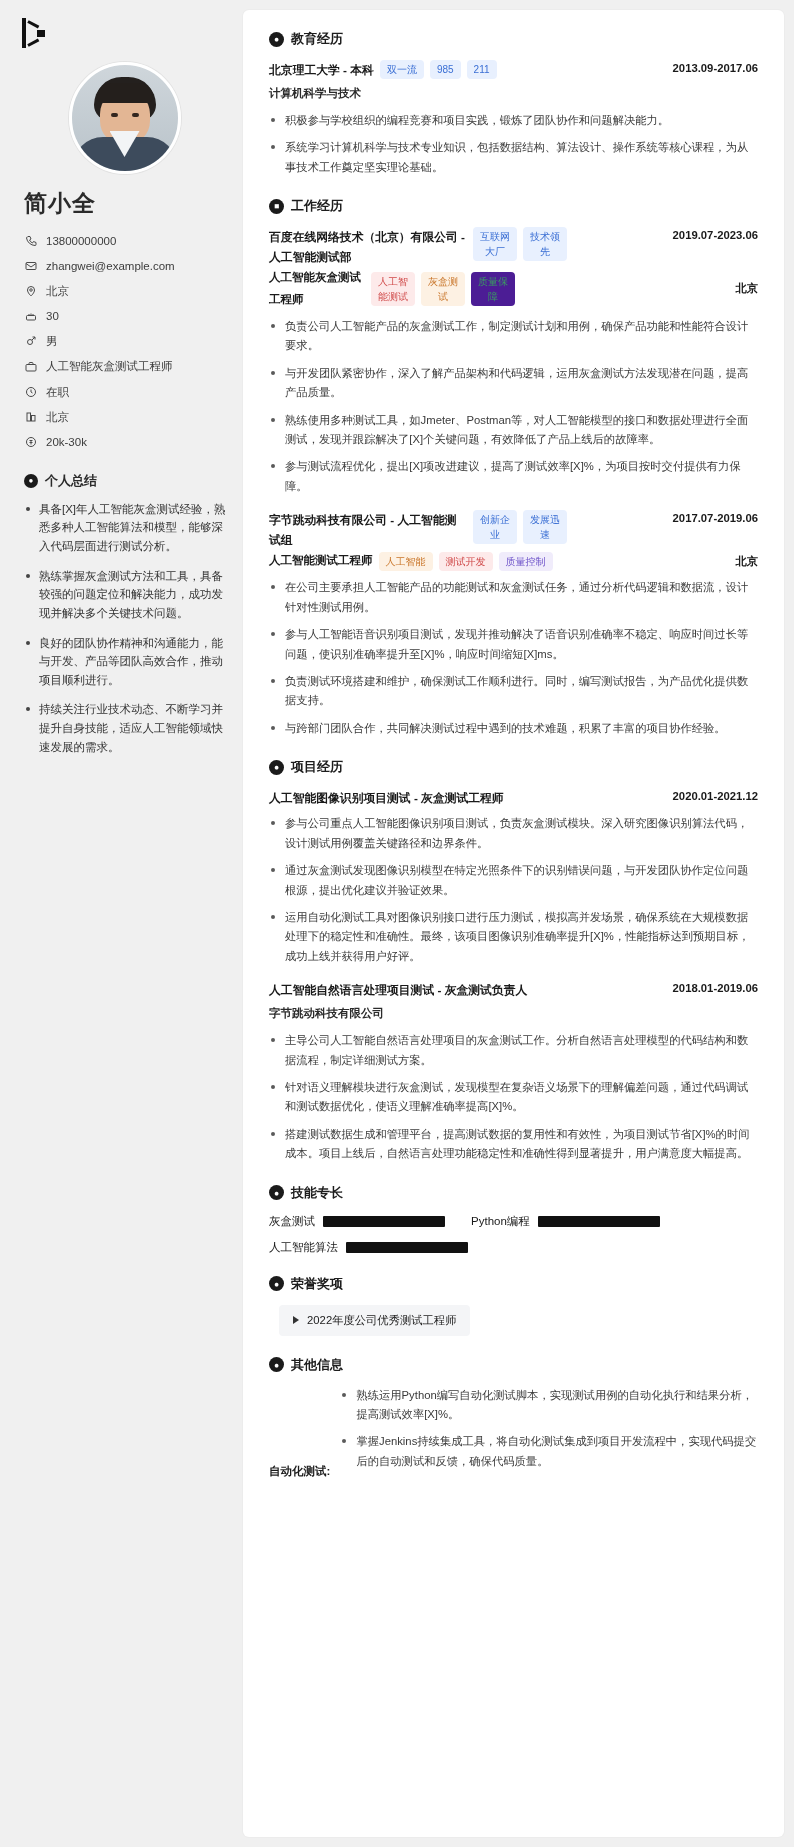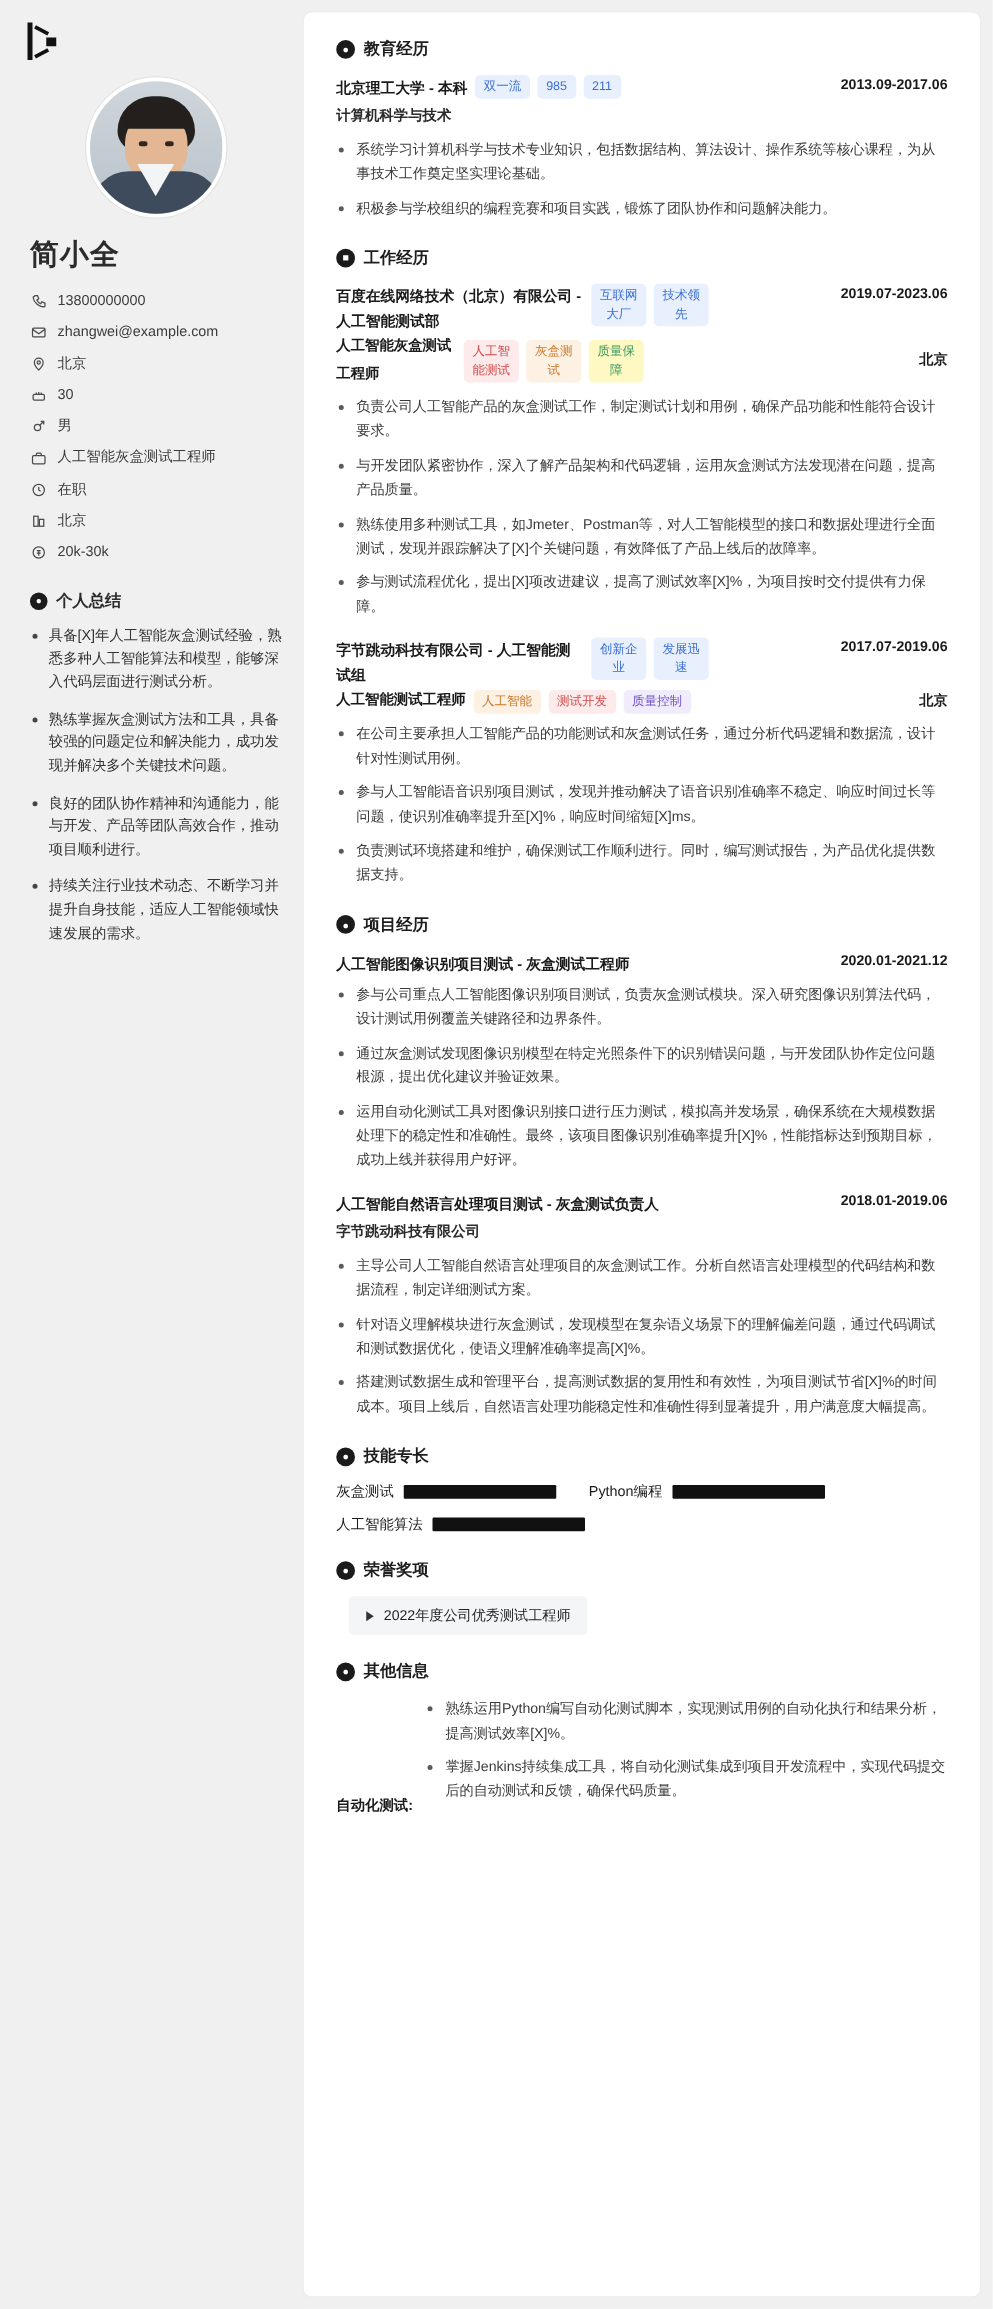--- a/index.html
+++ b/index.html
@@ -131,21 +131,21 @@
   .tag-wide { max-width: none; }
   .sub-line {
     font-size: 11.5px; line-height: 1.9; color:#1a1a1a; font-weight:700;
     display:flex; flex-wrap:wrap; align-items:center; gap:6px;
     justify-content:space-between;
   }
   .sub-left { display:flex; flex-wrap:wrap; align-items:center; gap:6px; max-width: 420px; }
   .loc { font-size:11.3px; font-weight:700; color:#1a1a1a; white-space:nowrap; }
   .tag-red { background:#fdeaea; color:#d04a4a; }
   .tag-orange { background:#fdf1e3; color:#c9762a; }
-  .tag-green { background:#fef9c3; color:#3a9b62; }
+  .tag-green { background:#4c1d95; color:#3a9b62; }
   .tag-purple { background:#f0ecfb; color:#6d52c9;text-align:right; }
   .plain-sub { font-size: 11.5px; font-weight:700; line-height:1.9; margin-top:3px; }
 
   ul.rbullets { list-style:none; margin: 6px 0 0 2px; }
   ul.rbullets li {
     position:relative; padding-left: 14px; margin-bottom: 8px;
     font-size: 11.3px; line-height: 1.72; color:#3a3a3a;
   }
   ul.rbullets li::before {
     content:""; position:absolute; left:0; top: 7px;
@@ -318,22 +318,22 @@
           <div class="entry-title">
             <span class="t">北京理工大学 - 本科</span>
             <span class="tag tag-blue tag-wide">双一流</span>
             <span class="tag tag-blue">985</span>
             <span class="tag tag-blue">211</span>
           </div>
           <div class="entry-date">2013.09-2017.06</div>
         </div>
         <div class="plain-sub">计算机科学与技术</div>
         <ul class="rbullets">
+          <li>积极参与学校组织的编程竞赛和项目实践，锻炼了团队协作和问题解决能力。</li>
           <li>系统学习计算机科学与技术专业知识，包括数据结构、算法设计、操作系统等核心课程，为从事技术工作奠定坚实理论基础。</li>
-          <li>积极参与学校组织的编程竞赛和项目实践，锻炼了团队协作和问题解决能力。</li>
         </ul>
       </div>
     </section>
 
     <section class="sec">
       <div class="sec-head">
         <span class="dot-ico">■</span>
         <span>工作经历</span>
       </div>
 
@@ -378,20 +378,21 @@
             <span class="tag tag-orange tag-wide">人工智能</span>
             <span class="tag tag-red tag-wide">测试开发</span>
             <span class="tag tag-purple tag-wide">质量控制</span>
           </div>
           <span class="loc">北京</span>
         </div>
         <ul class="rbullets">
           <li>在公司主要承担人工智能产品的功能测试和灰盒测试任务，通过分析代码逻辑和数据流，设计针对性测试用例。</li>
           <li>参与人工智能语音识别项目测试，发现并推动解决了语音识别准确率不稳定、响应时间过长等问题，使识别准确率提升至[X]%，响应时间缩短[X]ms。</li>
           <li>负责测试环境搭建和维护，确保测试工作顺利进行。同时，编写测试报告，为产品优化提供数据支持。</li>
+          <li>与跨部门团队合作，共同解决测试过程中遇到的技术难题，积累了丰富的项目协作经验。</li>
         </ul>
       </div>
     </section>
 
     <section class="sec">
       <div class="sec-head">
         <span class="dot-ico">●</span>
         <span>项目经历</span>
       </div>
 

